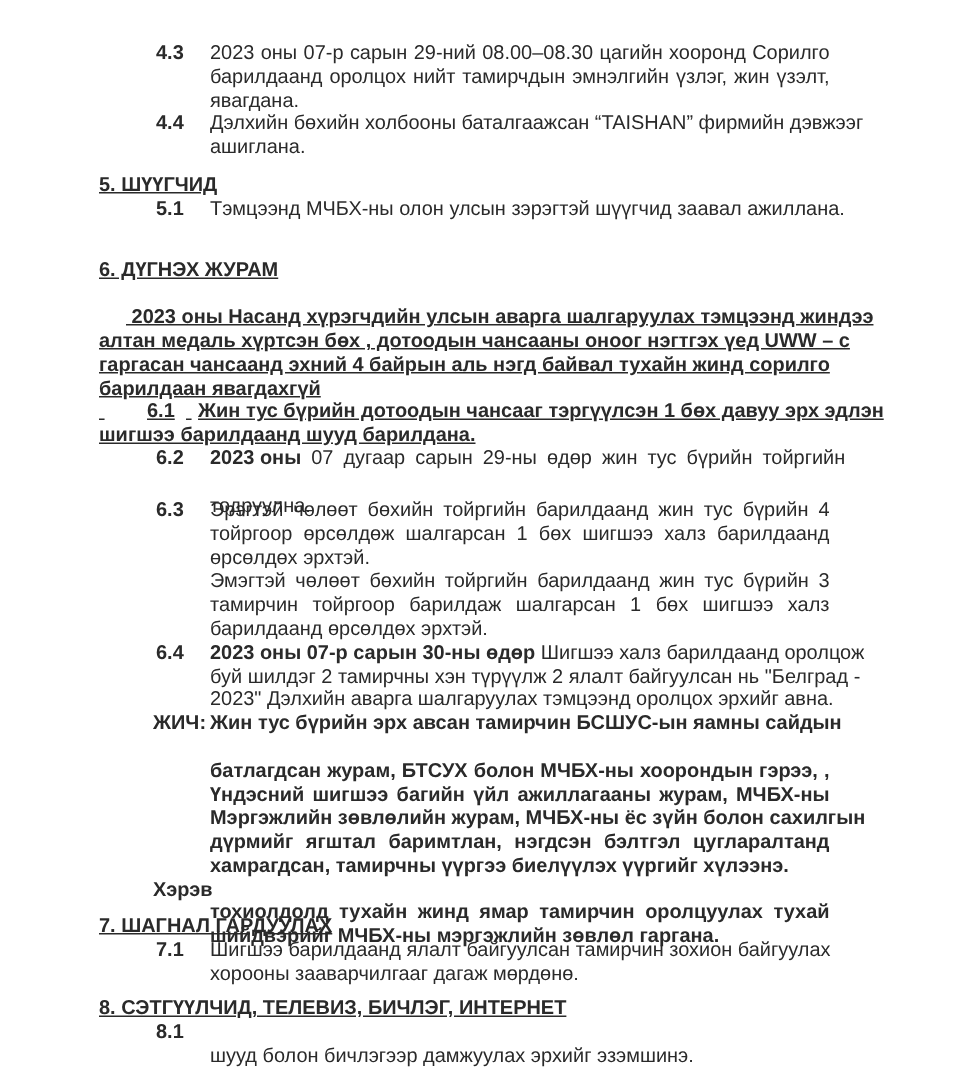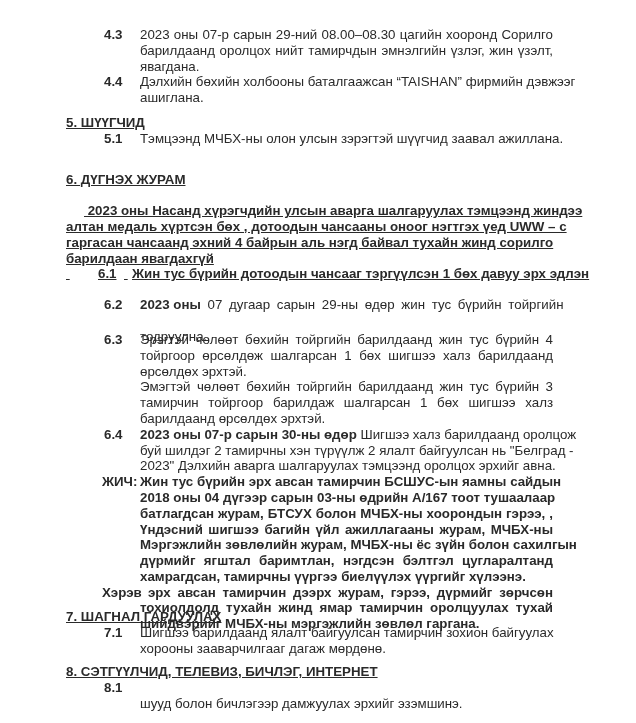--- a/index.html
+++ b/index.html
@@ -39,20 +39,21 @@
 
   <span class="line b u just" style="left:66px; top:203px; width:487px; white-space:pre;margin-left:18px;"> 2023 оны Насанд хүрэгчдийн улсын аварга шалгаруулах тэмцээнд жиндээ</span>
   <span class="line b u just" style="left:66px; top:219px; width:487px;">алтан медаль хүртсэн бөх , дотоодын  чансааны оноог нэгтгэх үед UWW – с</span>
   <span class="line b u just" style="left:66px; top:235px; width:487px;">гаргасан чансаанд эхний 4 байрын аль нэгд байвал тухайн жинд сорилго</span>
   <span class="line b u" style="left:66px; top:251px;">барилдаан явагдахгүй</span>
 
   <span class="line b u" style="left:66px; top:266px; width:36px;">&nbsp;</span>
   <span class="line b u" style="left:98px; top:266px;">6.1</span>
   <span class="line b u" style="left:124px; top:266px; width:10px;">&nbsp;</span>
   <span class="line b u just" style="left:132px; top:266px; width:421px;">Жин тус бүрийн дотоодын чансааг тэргүүлсэн 1 бөх давуу эрх эдлэн</span>
+  <span class="line b u" style="left:66px; top:282px;">шигшээ барилдаанд шууд барилдана.</span>
 
   <span class="line num" style="left:104px; top:297px;">6.2</span>
   <span class="line" style="left:140px; top:297px; width:413px; white-space:nowrap;">
     <span class="b">2023 оны</span><span style="word-spacing:3px;"> 07 дугаар сарын 29-ны өдөр жин тус бүрийн тойргийн</span>
   </span>
   <span class="line" style="left:140px; top:329px;">тодруулна.</span>
 
   <span class="line num" style="left:104px; top:332px;">6.3</span>
   <span class="line item-text just" style="top:332px;">Эрэгтэй чөлөөт бөхийн тойргийн барилдаанд жин тус бүрийн 4</span>
   <span class="line item-text just" style="top:348px;">тойргоор өрсөлдөж шалгарсан 1 бөх шигшээ халз барилдаанд</span>
@@ -63,29 +64,27 @@
 
   <span class="line num" style="left:104px; top:427px;">6.4</span>
   <span class="line" style="left:140px; top:427px;">
     <span class="b">2023 оны 07-р сарын 30-ны өдөр</span><span> Шигшээ халз барилдаанд оролцож</span>
   </span>
   <span class="line" style="left:140px; top:443px;">буй шилдэг 2 тамирчны хэн түрүүлж 2 ялалт байгуулсан нь "Белград -</span>
   <span class="line" style="left:140px; top:458px;">2023" Дэлхийн аварга шалгаруулах тэмцээнд оролцох эрхийг авна.</span>
 
   <span class="line b" style="left:102px; top:474px;">ЖИЧ:</span>
   <span class="line b item-text just" style="top:474px;">Жин тус бүрийн эрх авсан тамирчин БСШУС-ын яамны сайдын</span>
-  <span class="line b item-text just" style="top:490px;">2018 оны 04 дүгээр сарын 03-ны өдрийн А/167 тоот тушаалаар</span>
   <span class="line b item-text just" style="top:506px;">батлагдсан журам, БТСУХ болон МЧБХ-ны хоорондын гэрээ, ,</span>
   <span class="line b item-text just" style="top:522px;">Үндэсний шигшээ багийн үйл ажиллагааны журам, МЧБХ-ны</span>
   <span class="line b item-text just" style="top:537px;">Мэргэжлийн зөвлөлийн журам,  МЧБХ-ны ёс зүйн болон сахилгын</span>
   <span class="line b item-text just" style="top:553px;">дүрмийг ягштал баримтлан, нэгдсэн бэлтгэл цугларалтанд</span>
   <span class="line b" style="left:140px; top:569px;">хамрагдсан, тамирчны үүргээ биелүүлэх үүргийг хүлээнэ.</span>
 
   <span class="line b" style="left:102px; top:585px;">Хэрэв</span>
-  <span class="line b just" style="left:148px; top:585px; width:405px;">эрх авсан тамирчин дээрх журам, гэрээ, дүрмийг зөрчсөн</span>
   <span class="line b item-text just" style="top:600px;">тохиолдолд тухайн жинд ямар тамирчин оролцуулах тухай</span>
   <span class="line b" style="left:140px; top:616px;">шийдвэрийг МЧБХ-ны мэргэжлийн зөвлөл гаргана.</span>
 
   <span class="line heading" style="left:66px; top:609px;">7. ШАГНАЛ ГАРДУУЛАХ</span>
   <span class="line num" style="left:104px; top:625px;">7.1</span>
   <span class="line item-text just" style="top:625px;">Шигшээ барилдаанд ялалт байгуулсан тамирчин зохион байгуулах</span>
   <span class="line" style="left:140px; top:641px;">хорооны зааварчилгааг дагаж мөрдөнө.</span>
 
   <span class="line heading" style="left:66px; top:664px;">8. СЭТГҮҮЛЧИД, ТЕЛЕВИЗ, БИЧЛЭГ, ИНТЕРНЕТ</span>
   <span class="line num" style="left:104px; top:680px;">8.1</span>

